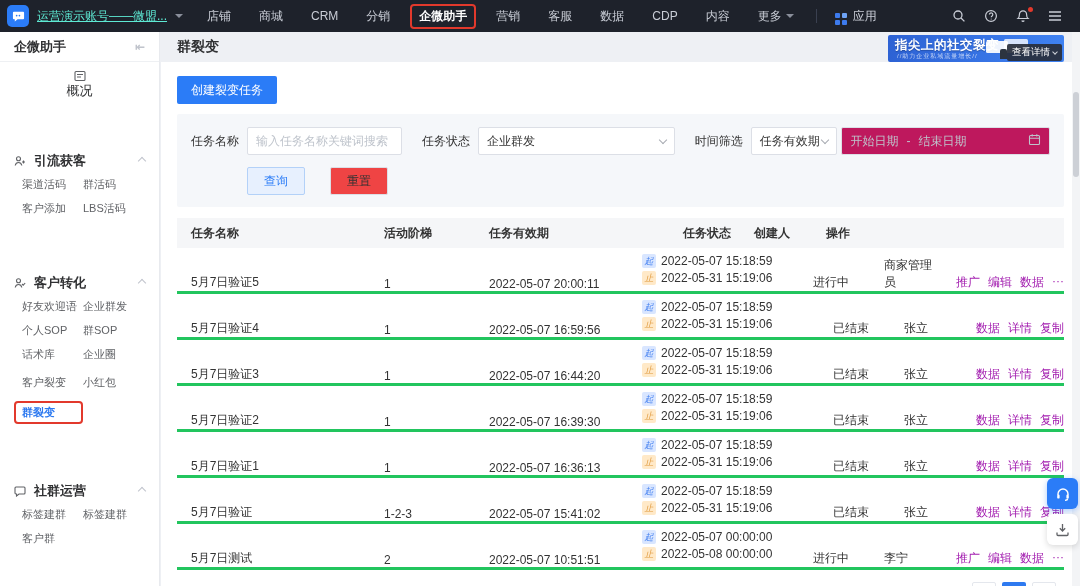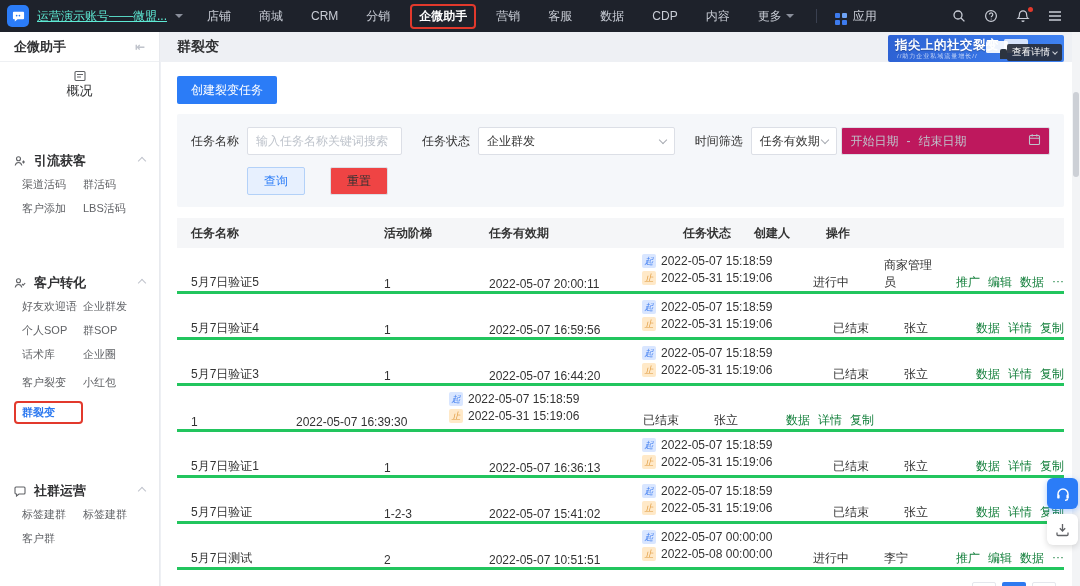--- a/index.html
+++ b/index.html
@@ -77,21 +77,21 @@
   .tbl-head { display:flex; background:#f5f6f8; height:30px; align-items:center; color:#333; font-weight:600; }
   .tbl-row { display:flex; align-items:flex-end; min-height:46px; border-bottom:3px solid #22c55e; }
   .c { padding-left:14px; flex:0 0 auto; }
   .c1{ width:193px; } .c2{ width:105px; } .c3{ width:153px; } .c4{ width:194px; } .c5{ width:71px; } .c6{ width:72px; } .c7{ flex:1 1 auto; }
   .validity { display:flex; flex-direction:column; gap:3px; padding:6px 0 6px 14px; }
   .v-line { display:flex; align-items:center; gap:5px; white-space:nowrap; }
   .badge { width:14px; height:14px; border-radius:2px; font-size:9px; line-height:14px; text-align:center; flex:0 0 auto; }
   .badge.start { background:#d9e6ff; color:#4581f0; }
   .badge.end { background:#ffe9c8; color:#e09a3e; }
   .ops { display:flex; gap:8px; }
-  .ops a { color:#15803d; cursor:pointer; text-decoration:none; white-space:nowrap; }
+  .ops a { color:#a21caf; cursor:pointer; text-decoration:none; white-space:nowrap; }
 
   
   .tbl-footer { margin:12px 16px 0; display:flex; align-items:center; }
   .total { color:#9aa0a8; font-size:12px; }
   .pager { margin-left:auto; display:flex; align-items:center; gap:6px; padding-right:8px; }
   .pg-btn { width:24px; height:24px; border:1px solid #e4e7ed; background:#fff; border-radius:2px; display:flex; align-items:center; justify-content:center; cursor:pointer; }
   .pg-num { width:24px; height:24px; background:#2e7af0; color:#fff; border-radius:2px; font-size:12px; display:flex; align-items:center; justify-content:center; cursor:pointer; }
 
   
   .float-btn { position:absolute; right:2px; width:31px; height:31px; border-radius:6px; display:flex; align-items:center; justify-content:center; cursor:pointer; z-index:40; }
@@ -418,20 +418,21 @@
         <span class="c c5">已结束</span>
         <span class="c c6">张立</span>
         <span class="c c7 ops">
           <a>数据</a>
           <a>详情</a>
           <a>复制</a>
         </span>
       </div>
 
       <div class="tbl-row">
+        <span class="c c1">5月7日验证2</span>
         <span class="c c2">1</span>
         <span class="c c3">2022-05-07 16:39:30</span>
         <span class="c4 validity">
           <span class="v-line">
               <i class="badge start">起</i>
               <span>2022-05-07 15:18:59</span>
             </span>
           <span class="v-line">
               <i class="badge end">止</i>
               <span>2022-05-31 15:19:06</span>

